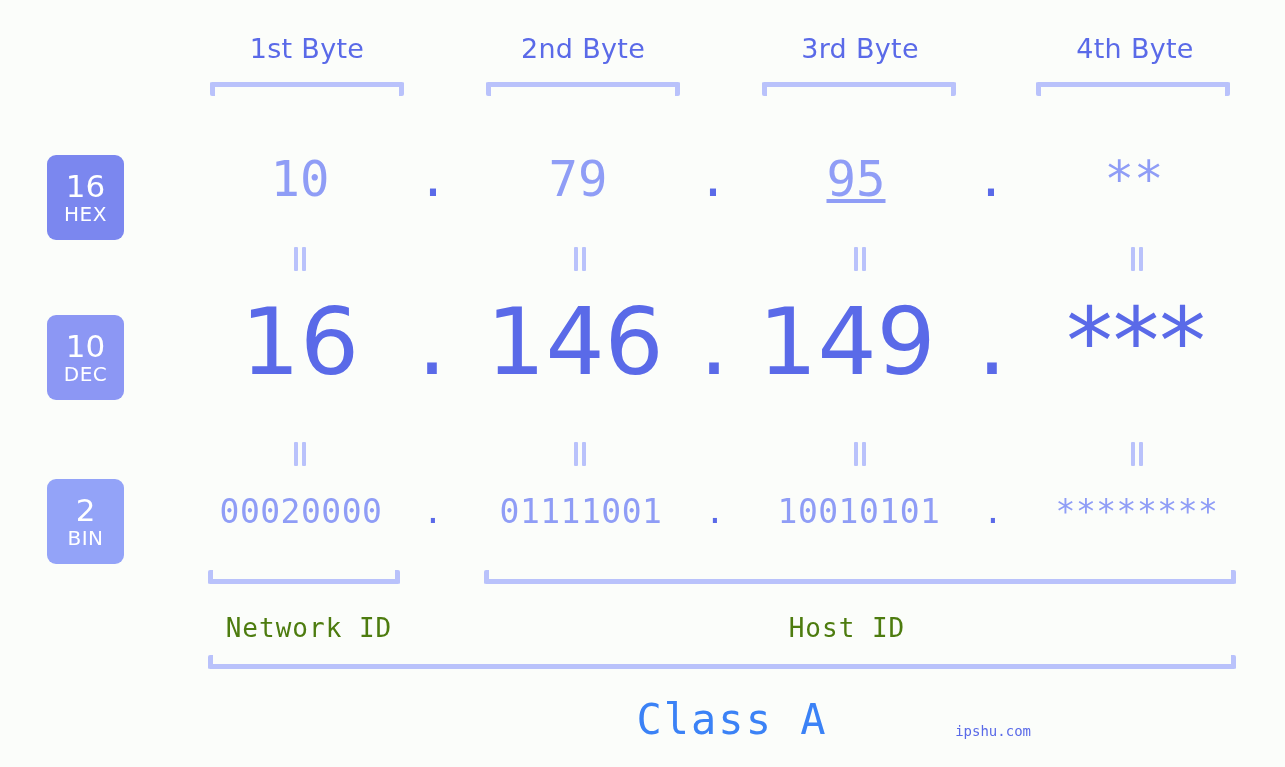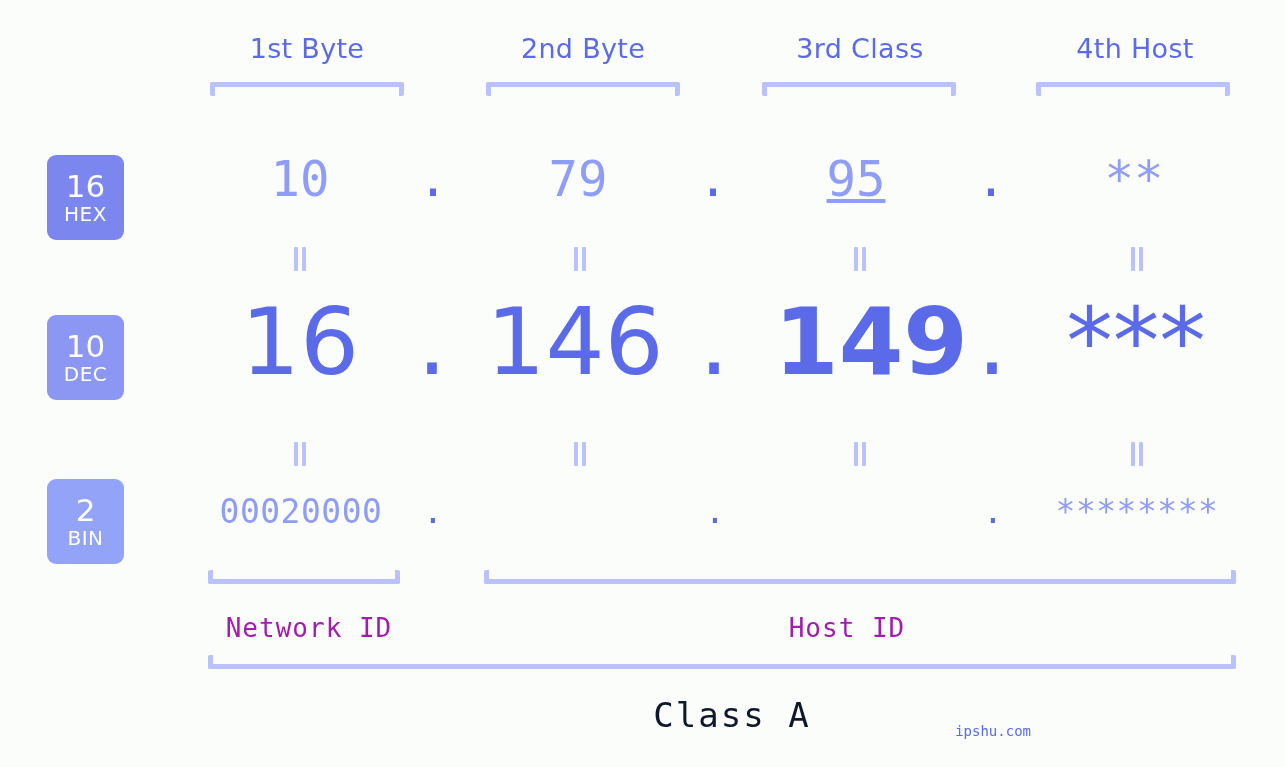--- a/index.html
+++ b/index.html
@@ -154,30 +154,30 @@
     display: block;
   }
   .eq i.a { left: 3px; }
   .eq i.b { left: 11px; }
 
   
   .id-label {
     position: absolute;
     font-family: "DejaVu Sans Mono", monospace;
     font-size: 26px;
-    color: #a21caf;
+    color: #4d7c0f;
     text-align: center;
     white-space: nowrap;
     letter-spacing: 1px;
   }
   .class-label {
     position: absolute;
     font-family: "DejaVu Sans Mono", monospace;
-    font-size: 34px;
-    color: #0f172a;
+    font-size: 42px;
+    color: #3b82f6;
     text-align: center;
     white-space: nowrap;
     letter-spacing: 2px;
   }
   .watermark {
     position: absolute;
     right: 14px;
     bottom: 28px;
     font-family: "DejaVu Sans Mono", monospace;
     font-size: 14px;
@@ -186,22 +186,22 @@
     white-space: nowrap;
   }
 </style>
 </head>
 <body>
 
 <div id="stage">
 
   <div class="byte-label" style="left:207px; width:200px;">1st Byte</div>
   <div class="byte-label" style="left:483px; width:200px;">2nd Byte</div>
-  <div class="byte-label" style="left:760px; width:200px;">3rd Class</div>
-  <div class="byte-label" style="left:1035px; width:200px;">4th Host</div>
+  <div class="byte-label" style="left:760px; width:200px;">3rd Byte</div>
+  <div class="byte-label" style="left:1035px; width:200px;">4th Byte</div>
 
   <div class="bracket-top" style="left:210px; top:82px; width:194px;"></div>
   <div class="bracket-top" style="left:486px; top:82px; width:194px;"></div>
   <div class="bracket-top" style="left:762px; top:82px; width:194px;"></div>
   <div class="bracket-top" style="left:1036px; top:82px; width:194px;"></div>
 
   <div class="badge" style="top:155px; background:#7b87ef;">
     <span class="num">16</span>
     <span class="name">HEX</span>
   </div>
@@ -243,21 +243,21 @@
     <i class="a"></i>
       <i class="b"></i>
   </div>
 
   <div class="dec-val" style="left:195px; width:210px;">16</div>
   <div class="dec-dot" style="left:400px; width:64px;">.</div>
 
   <div class="dec-val" style="left:470px; width:210px;">146</div>
   <div class="dec-dot" style="left:682px; width:64px;">.</div>
 
-  <div class="dec-val" style="left:766px; width:210px;font-weight:bold;">149</div>
+  <div class="dec-val" style="left:742px; width:210px;">149</div>
   <div class="dec-dot" style="left:960px; width:64px;">.</div>
 
   <div class="dec-val" style="left:1030px; width:212px;">***</div>
 
   <div class="eq" style="left:291px; top:442px;">
     <i class="a"></i>
       <i class="b"></i>
   </div>
   <div class="eq" style="left:571px; top:442px;">
     <i class="a"></i>
@@ -268,22 +268,24 @@
       <i class="b"></i>
   </div>
   <div class="eq" style="left:1128px; top:442px;">
     <i class="a"></i>
       <i class="b"></i>
   </div>
 
   <div class="bin-val" style="left:200px; width:202px;">00020000</div>
   <div class="bin-dot" style="left:408px; width:50px;">.</div>
 
+  <div class="bin-val" style="left:480px; width:202px;">01111001</div>
   <div class="bin-dot" style="left:690px; width:50px;">.</div>
 
+  <div class="bin-val" style="left:758px; width:202px;">10010101</div>
   <div class="bin-dot" style="left:968px; width:50px;">.</div>
 
   <div class="bin-val" style="left:1036px; width:202px;">********</div>
 
   <div class="bracket-bottom" style="left:208px; top:570px; width:192px;"></div>
   <div class="bracket-bottom" style="left:484px; top:570px; width:752px;"></div>
 
   <div class="id-label" style="left:204px; top:613px; width:210px;">Network ID</div>
   <div class="id-label" style="left:742px; top:613px; width:210px;">Host ID</div>
 

